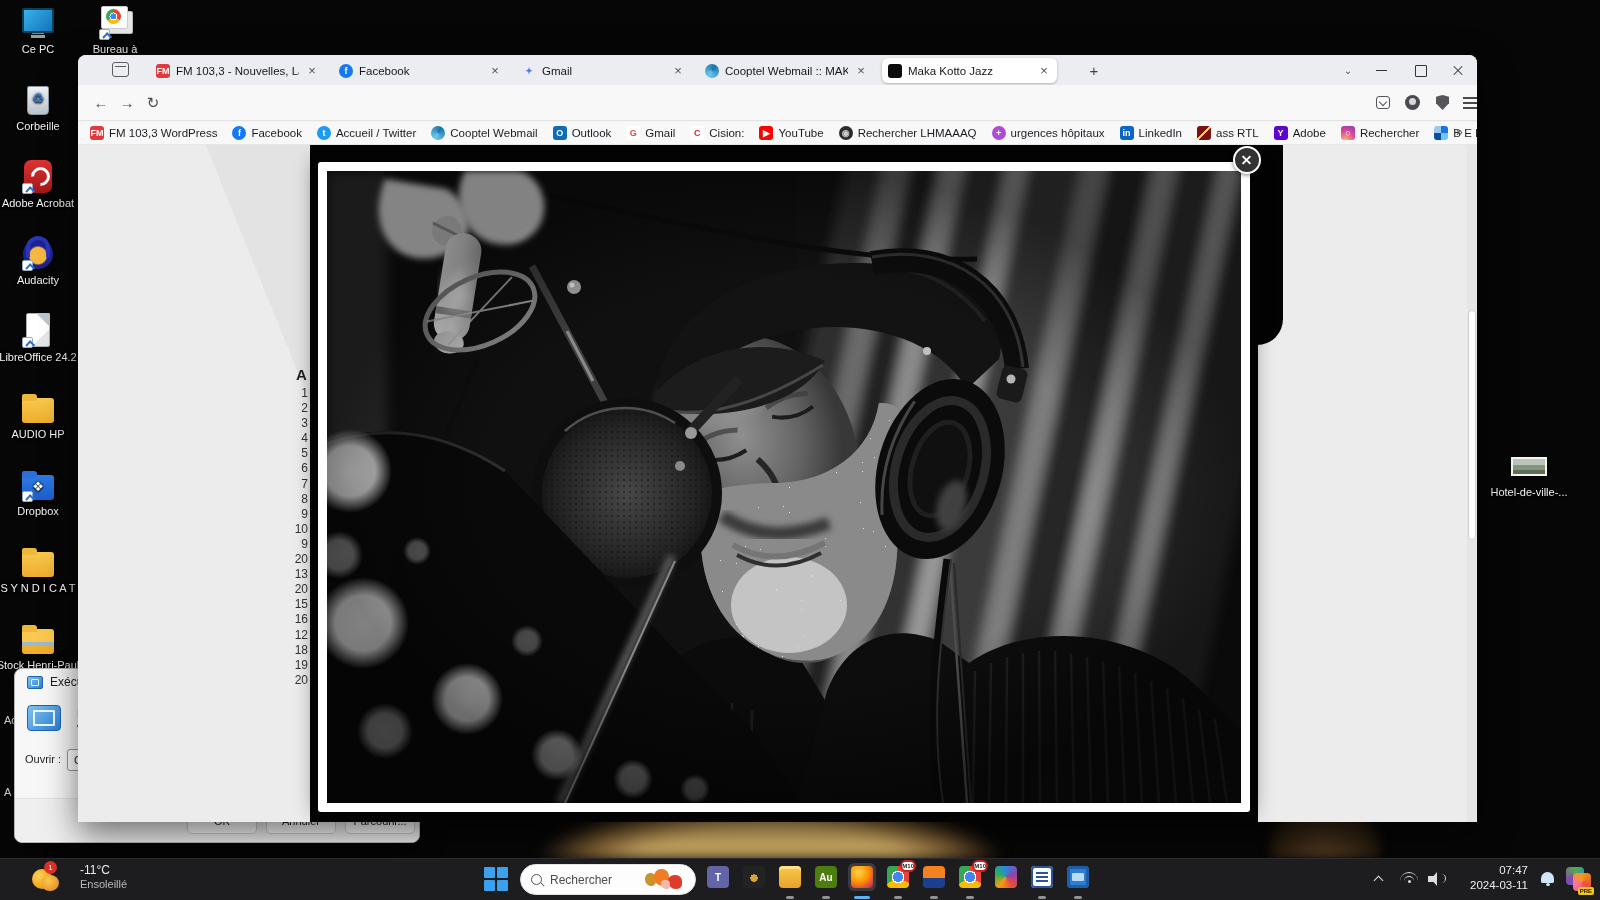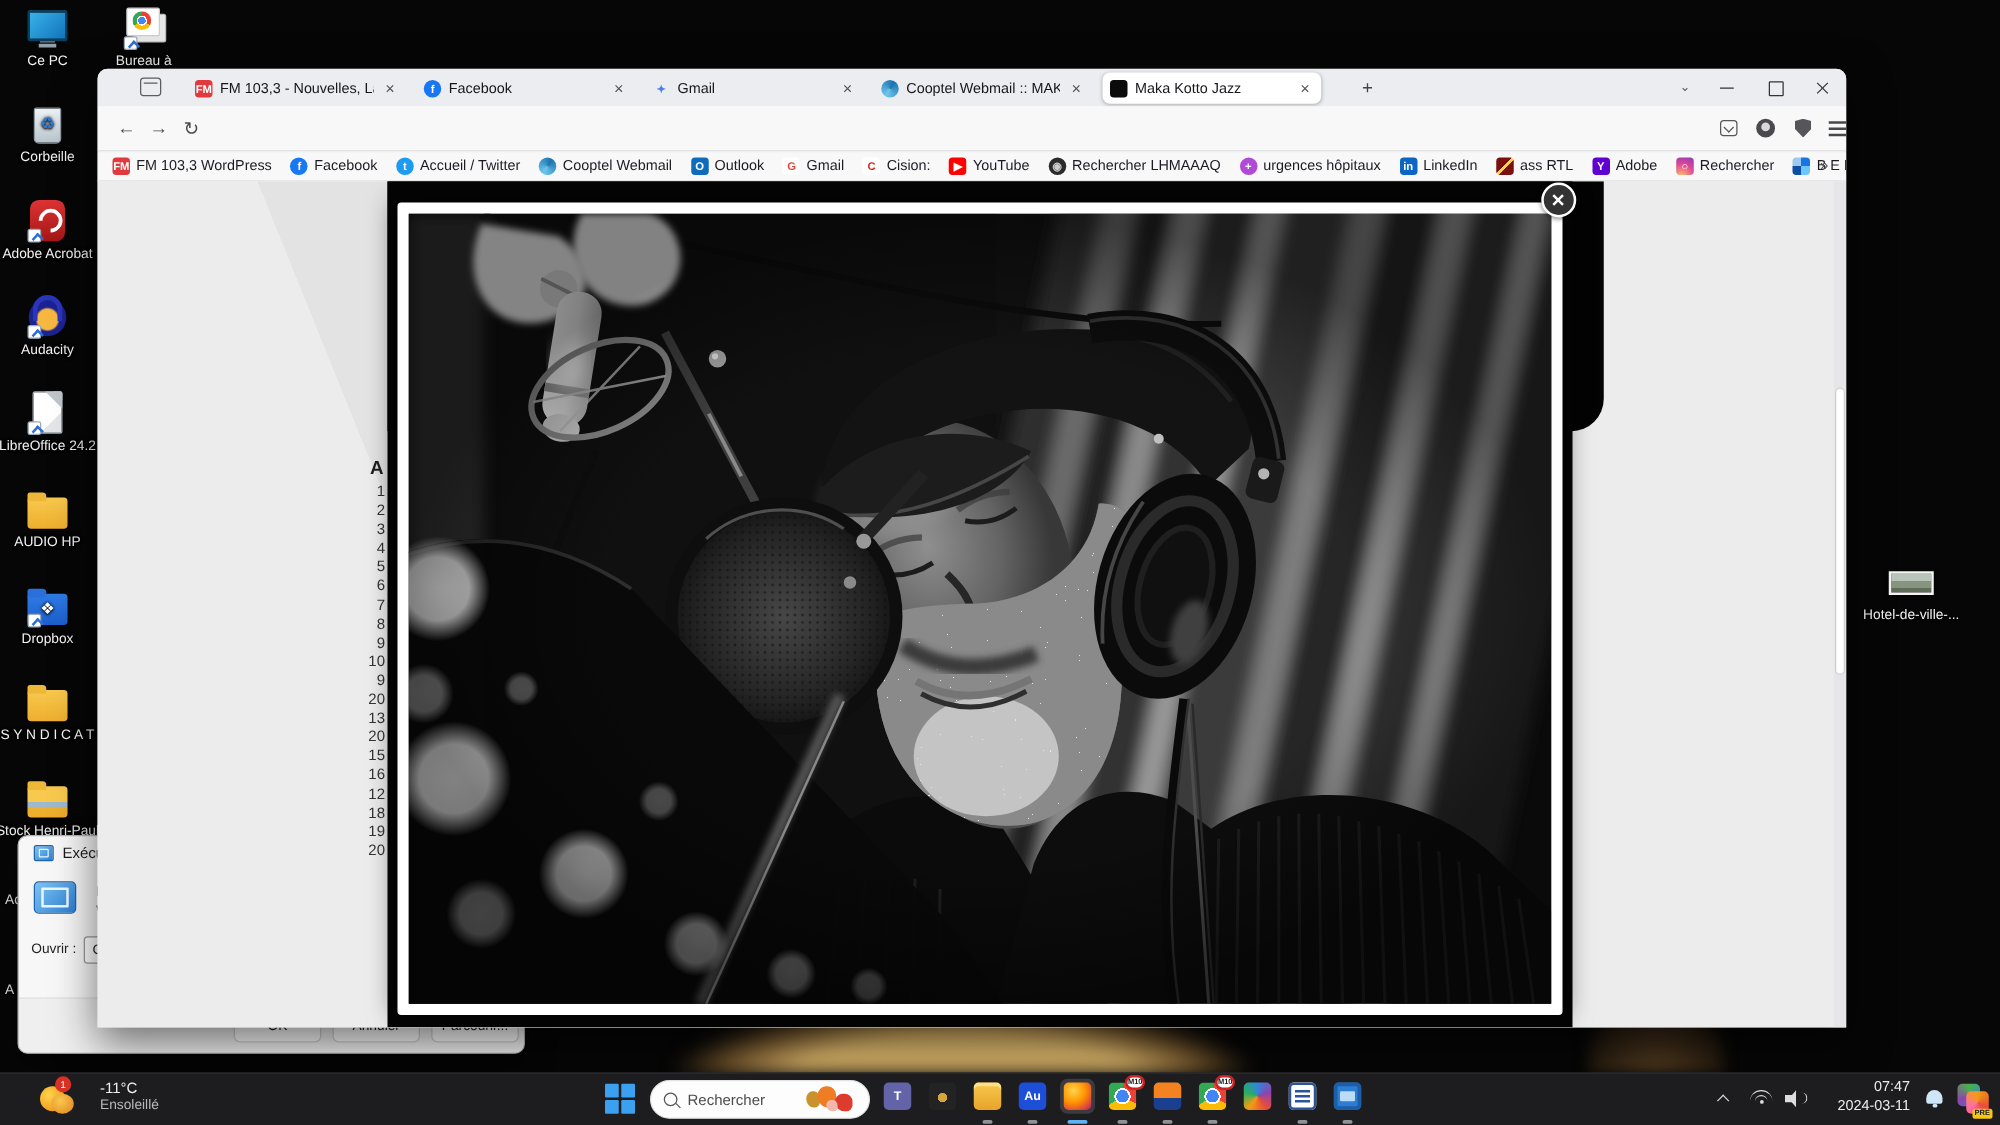--- a/index.html
+++ b/index.html
@@ -161,21 +161,21 @@
   .app{width:36px;height:42px;position:relative}
   .app .box{position:absolute;left:4px;top:4px;width:28px;height:28px;border-radius:6px}
   .app.on .box{background:#3a3a3f}
   .app .ic{position:absolute;left:7px;top:7px;width:22px;height:22px;border-radius:4px;font-size:10px;font-weight:bold;color:#fff;display:flex;align-items:center;justify-content:center}
   .app .ul{position:absolute;left:14px;bottom:2px;width:8px;height:3px;border-radius:2px;background:#8f9398;display:none}
   .app.run .ul{display:block}
   .app.on .ul{left:10px;width:16px;background:#5fb2f2}
   .tk-teams{background:#6264a7}
   .tk-bird{background:radial-gradient(circle 6px at 50% 55%,#d9a33c 60%,transparent 64%),#232323}
   .tk-explorer{background:linear-gradient(#f8c94e,#e8a32a);border-radius:3px;box-shadow:inset 0 3px 0 #ffdf8a}
-  .tk-audacity{background:#1d4ed8;font-size:9px}
+  .tk-audacity{background:#4d7c0f;font-size:9px}
   .tk-firefox{border-radius:50%;background:radial-gradient(circle at 35% 30%,#ffd54d,#ff9500 45%,#e4572e 72%,#b5177e)}
   .tk-chrome{border-radius:50%;background:radial-gradient(circle,#4285f4 0 5px,#fff 5px 6.5px,transparent 6.5px),conic-gradient(#ea4335 0 33%,#fbbc05 0 66%,#34a853 0)}
   .tk-orange{border-radius:50%;background:linear-gradient(#f58220 0 55%,#1b3f8f 55%)}
   .tk-paint{border-radius:50%;background:conic-gradient(#2e86de,#8e44ad,#e74c3c,#f39c12,#27ae60,#2e86de)}
   .tk-writer{background:#fff;box-shadow:inset 0 0 0 2px #2a5699;font-size:0}
   .tk-writer::after{content:"";width:12px;height:2px;background:#2a5699;box-shadow:0 4px 0 #2a5699,0 -4px 0 #2a5699}
   .tk-screen{background:#2d7dd2;box-shadow:inset 0 0 0 3px #1c5fa8}
   .tk-screen::after{content:"";width:12px;height:8px;background:#bcdcf5;border-radius:1px}
   .appbadge{position:absolute;right:0;top:1px;min-width:14px;height:12px;border-radius:7px;background:#fff;border:2px solid #c22;color:#222;font-size:6px;font-weight:bold;text-align:center;line-height:8px;z-index:2}
   .chev{left:1374px;top:16px;width:9px;height:9px}

